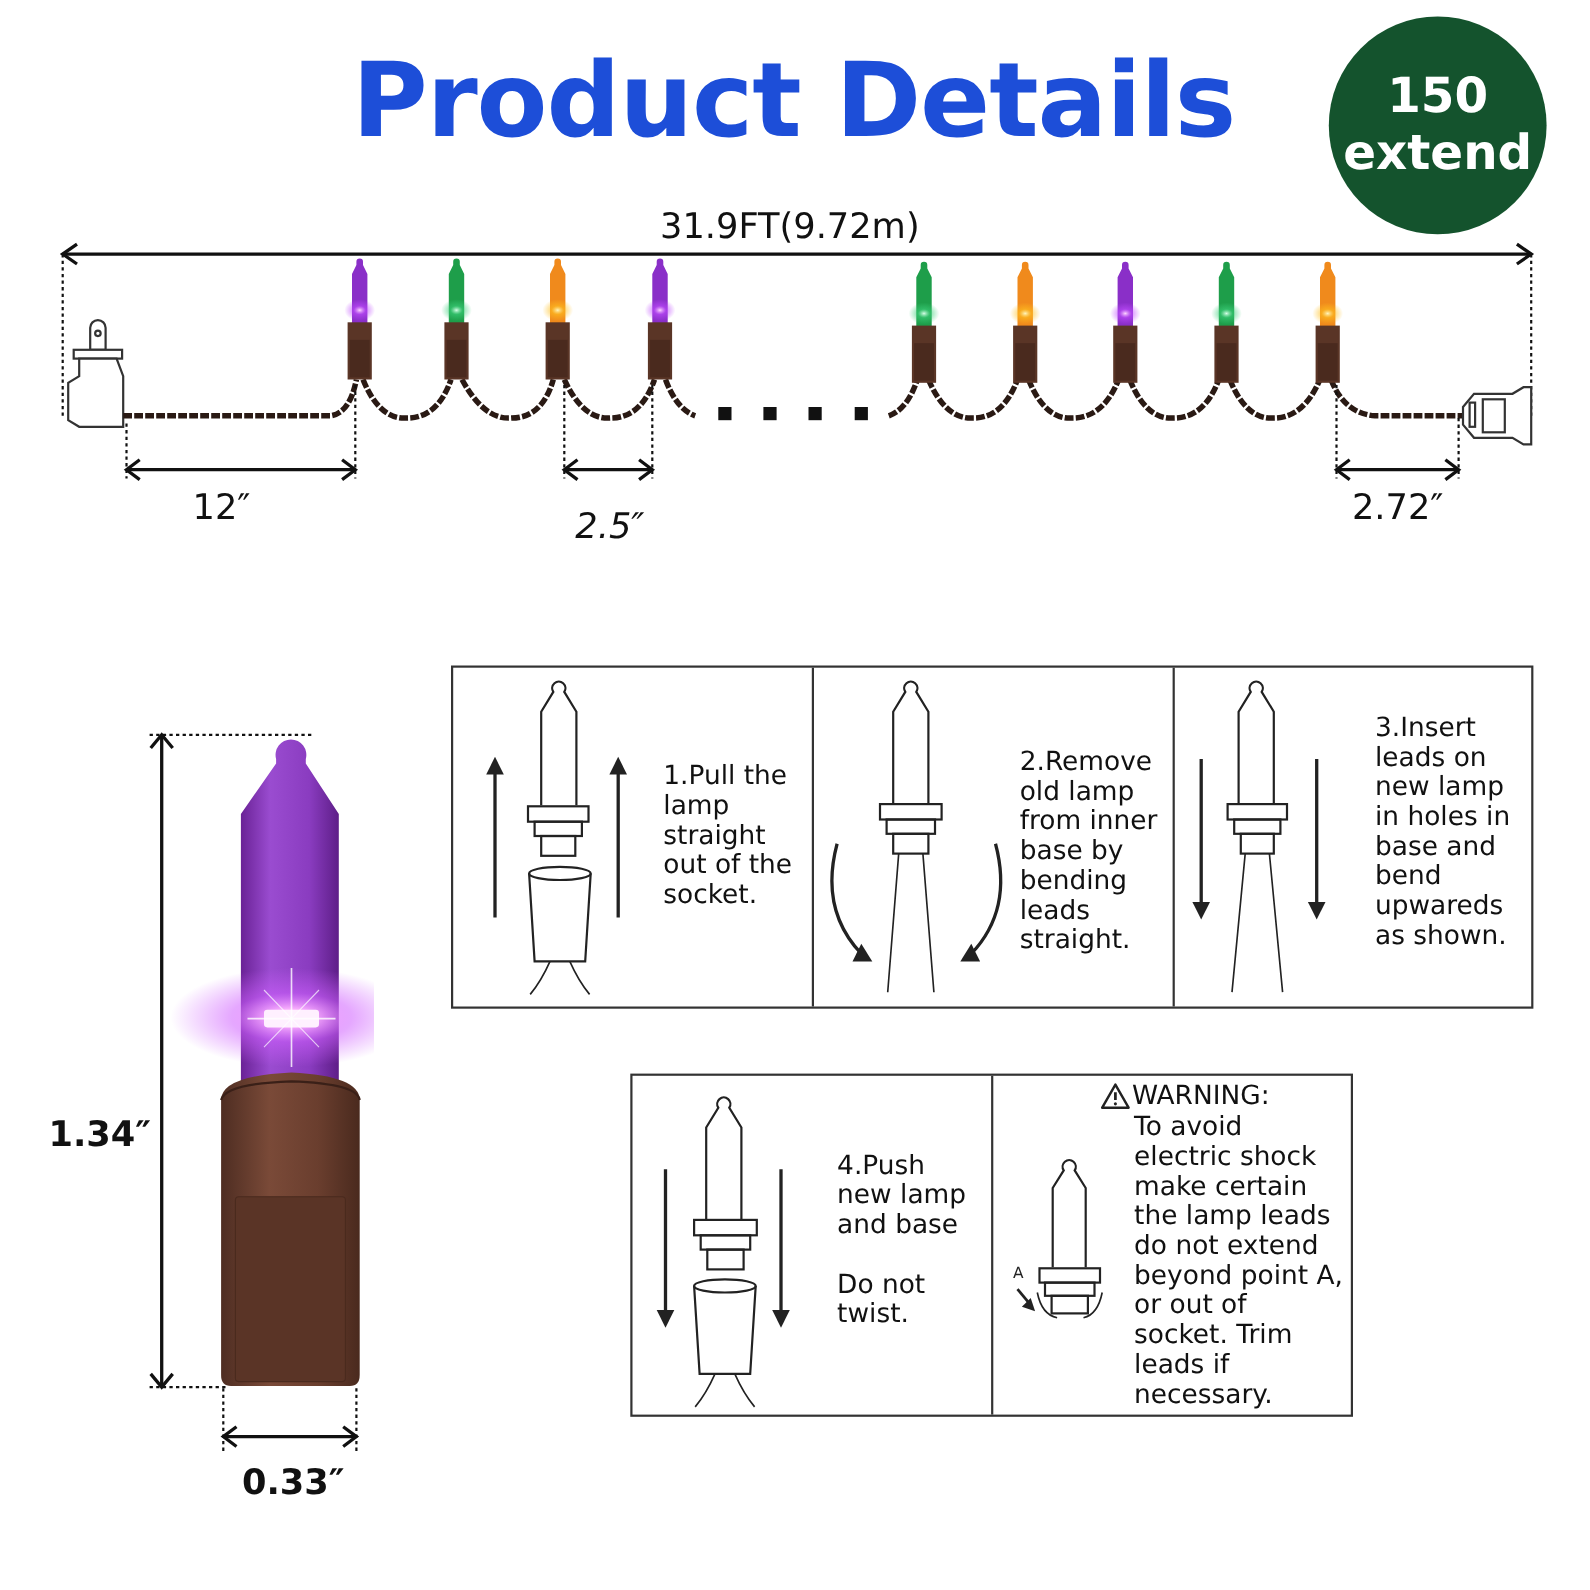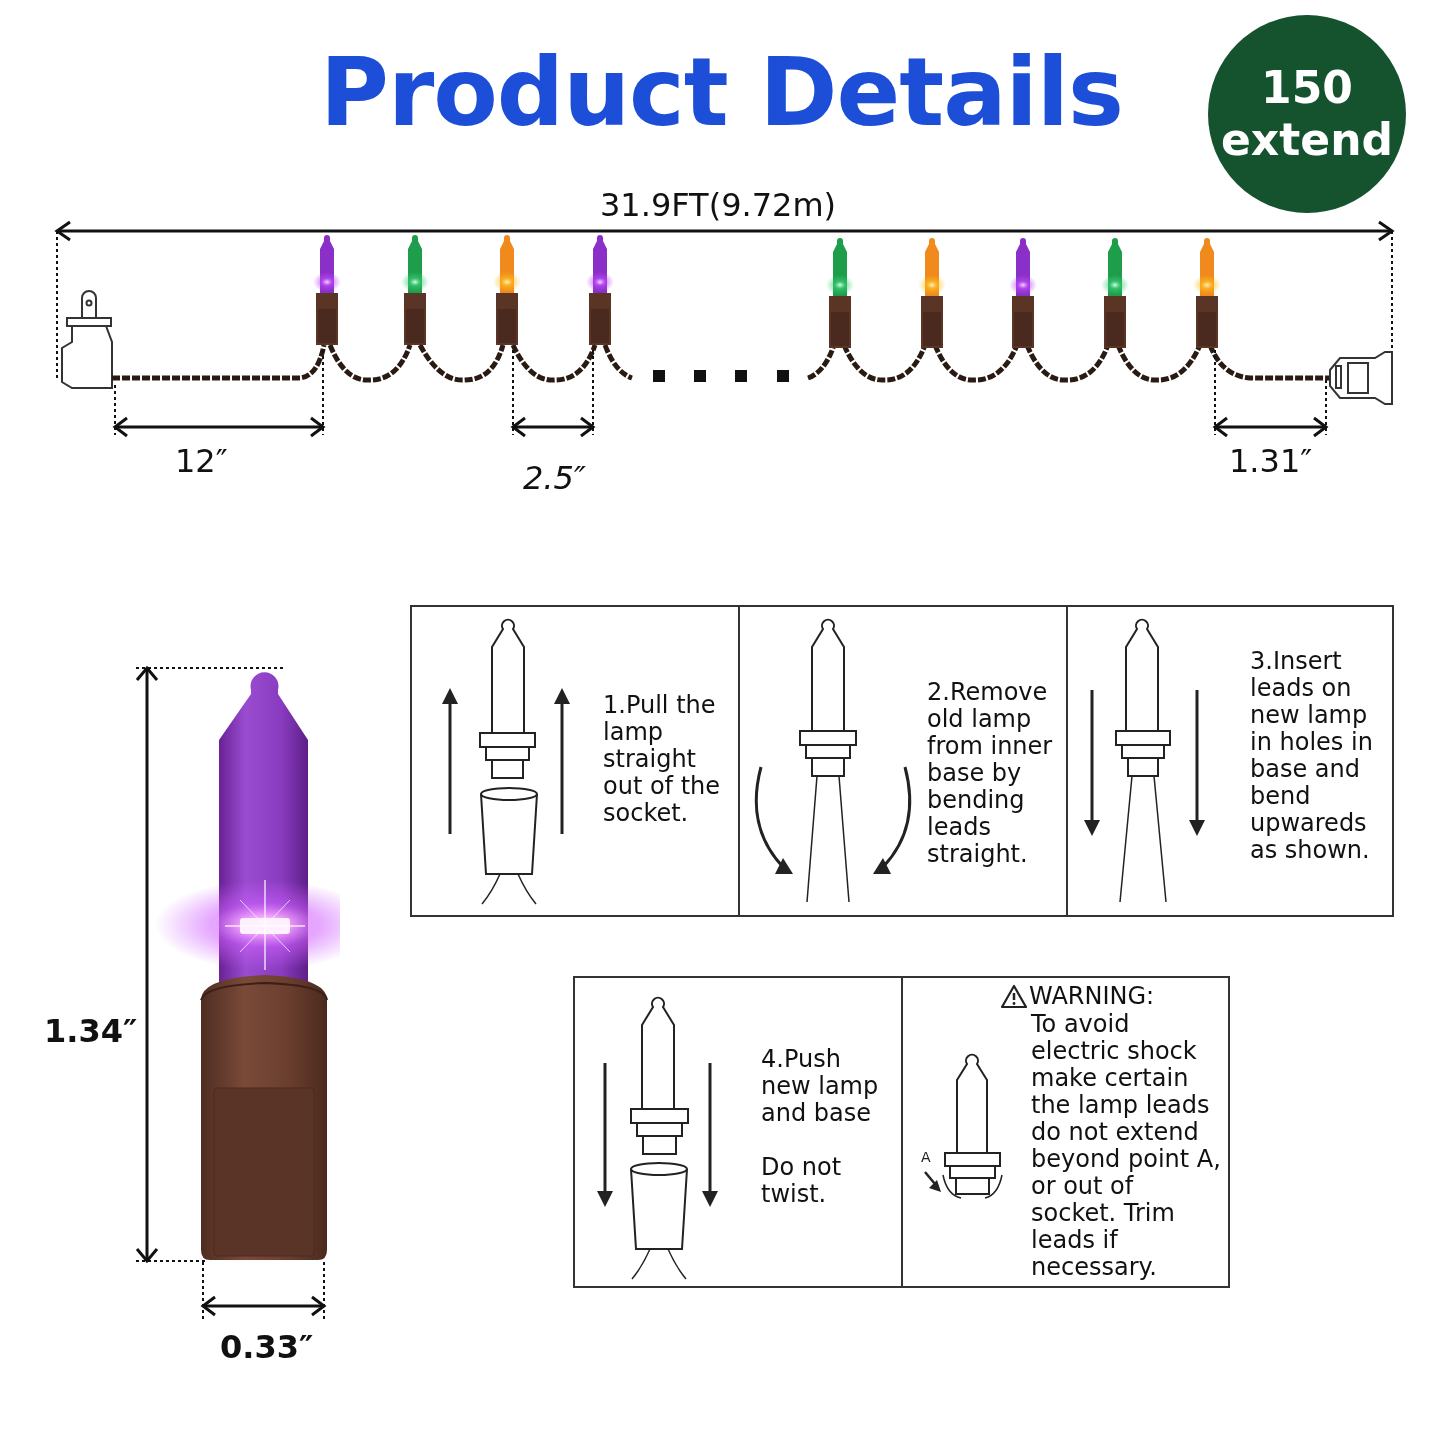--- a/index.html
+++ b/index.html
@@ -119,21 +119,21 @@
 
   <line x1="1215" y1="350" x2="1215" y2="435" stroke="#111" stroke-width="2" stroke-dasharray="3,3"></line>
   <line x1="1326" y1="380" x2="1326" y2="435" stroke="#111" stroke-width="2" stroke-dasharray="3,3"></line>
   <line x1="1215" y1="427" x2="1326" y2="427" stroke="#111" stroke-width="3"></line>
   <polyline points="1227,418 1215,427 1227,436" fill="none" stroke="#111" stroke-width="3"></polyline>
   <polyline points="1314,418 1326,427 1314,436" fill="none" stroke="#111" stroke-width="3"></polyline>
 </svg>
 
 <div class="abs dimtext" style="left:175px;top:442px;">12″</div>
 <div class="abs dimtext" style="left:523px;top:459px;font-style:italic;">2.5″</div>
-<div class="abs dimtext" style="left:1229px;top:442px;">1.31″</div>
+<div class="abs dimtext" style="left:1229px;top:442px;">2.72″</div>
 
 <svg class="abs" style="left:40px;top:650px;" width="300" height="720" viewBox="40 650 300 720">
   <defs>
     <linearGradient id="purpBody" x1="0" x2="1">
       <stop offset="0" stop-color="#6a2296"></stop>
         <stop offset="0.3" stop-color="#9a4cd0"></stop>
         <stop offset="0.7" stop-color="#8a3cc0"></stop>
         <stop offset="1" stop-color="#5e1e88"></stop>
     </linearGradient>
     <linearGradient id="brownBody" x1="0" x2="1">

